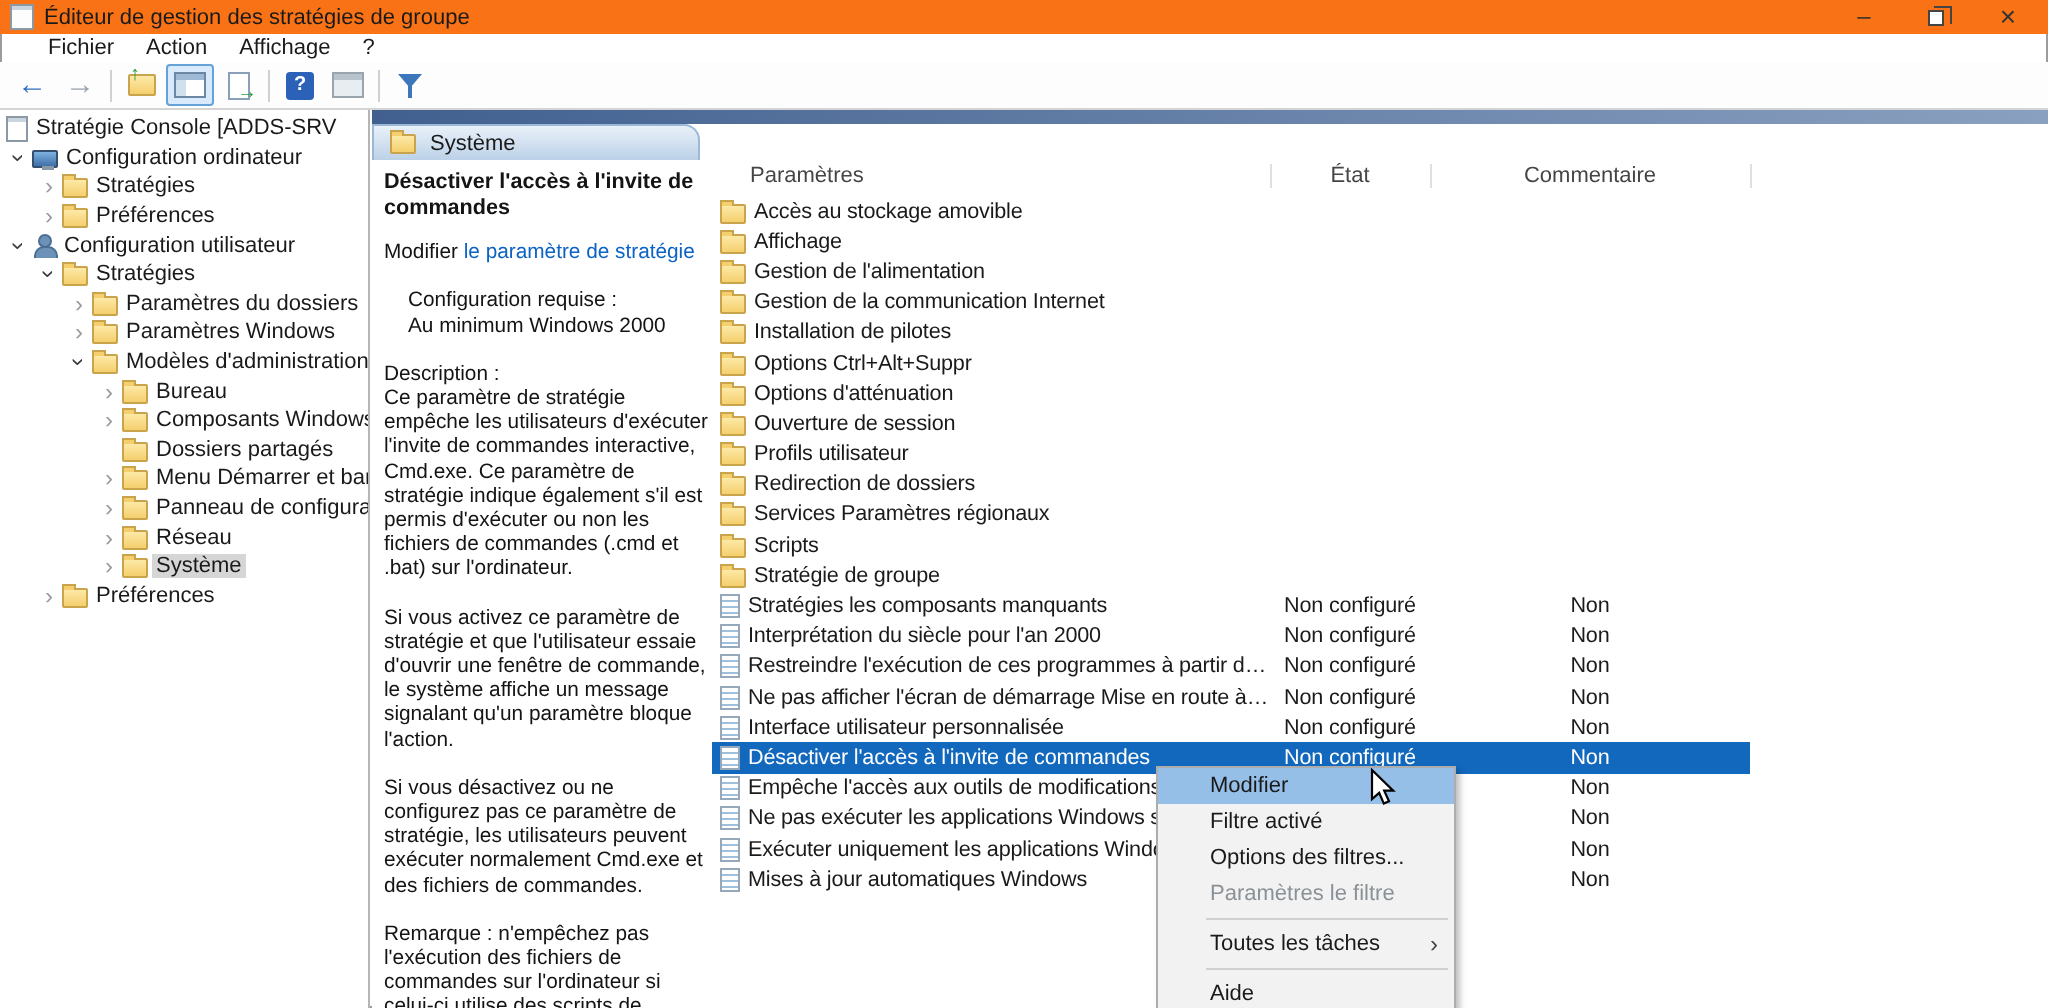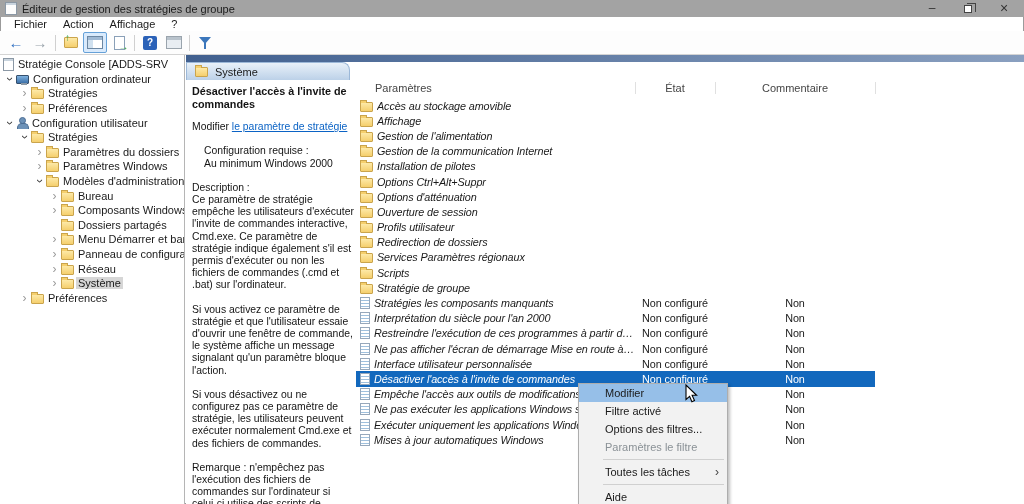--- a/index.html
+++ b/index.html
@@ -4,29 +4,29 @@
 <style>
   :root{
     --sel:#1268bd; --menu-hl:#96bfe8; --band-a:#41608f; --band-b:#8aa0c0;
     --tab-a:#e9f1f9; --tab-b:#bcd1e8; --link:#0b63c5;
   }
   *{box-sizing:border-box;margin:0;padding:0;font-family:"Liberation Sans",sans-serif;}
   body{background:#cfcfcf;}
   .window{position:relative;width:1024px;height:504px;background:#fff;overflow:hidden;
           box-shadow:inset 0 0 0 1px #9b9b9b;font-size:11px;color:#1a1a1a;cursor:default;}
   
-  .titlebar{position:absolute;left:0;top:0;right:0;height:17px;display:flex;align-items:center;padding-left:5px;background:#a3a3a3;}
+  .titlebar{position:absolute;left:0;top:0;right:0;height:17px;display:flex;align-items:center;padding-left:5px;background:#f97316;}
   .app-icon{width:12px;height:13px;background:#fdfdfd;border:1px solid #8b98a5;box-shadow:inset 0 2px 0 #c9d4de;margin-right:5px;flex:none;}
   .title{font-size:11px;}
   .win-controls{position:absolute;right:2px;top:0;display:flex;height:17px;}
   .wc{width:36px;height:17px;border:none;background:transparent;display:flex;align-items:center;justify-content:center;color:#333;font-size:12px;line-height:17px;}
   .wc-restore{width:8px;height:8px;border:1px solid #444;position:relative;background:#fff;}
   .wc-restore::before{content:'';position:absolute;left:2px;top:-3px;width:8px;height:8px;border:1px solid #444;border-left:none;border-bottom:none;}
   
-  .menubar{position:absolute;left:0;top:17px;right:0;height:14px;display:flex;align-items:center;padding-left:6px;}
+  .menubar{position:absolute;left:0;top:17px;right:0;height:14px;display:flex;align-items:center;padding-left:16px;}
   .menu-item-top{padding:0 8px;font-size:11px;}
   
   .toolbar{position:absolute;left:0;top:31px;right:0;height:24px;display:flex;align-items:center;padding-left:4px;border-bottom:1px solid #d4d4d4;background:#fdfdfd;}
   .tb-btn{width:24px;height:21px;display:flex;align-items:center;justify-content:center;border:1px solid transparent;border-radius:2px;background:transparent;position:relative;}
   .tb-btn.active{background:#d9eafc;border-color:#66a1d8;}
   .tb-sep{width:1px;height:16px;background:#d0d0d0;margin:0 3px;}
   .tb{display:flex;align-items:center;justify-content:center;position:relative;}
   [data-name="back-icon"]{color:#2f6fc2;font-size:15px;font-weight:bold;}
   [data-name="forward-icon"]{color:#98a2aa;font-size:15px;font-weight:bold;}
   [data-name="up-one-level-icon"]{width:14px;height:11px;background:linear-gradient(#fde9a7,#f5cf6d);border:1px solid #caa44c;border-radius:1px;}
@@ -62,35 +62,35 @@
   
   .pane{position:absolute;left:186px;top:55px;right:0;bottom:0;background:#fff;overflow:hidden;}
   .band{position:absolute;left:0;top:0;right:0;height:7px;background:linear-gradient(90deg,var(--band-a),var(--band-b));}
   .tab{position:absolute;left:0;top:7px;width:164px;height:18px;display:flex;align-items:center;gap:5px;padding-left:8px;
        background:linear-gradient(var(--tab-a),var(--tab-b));border:1px solid #9cb8d8;border-bottom:none;border-radius:0 8px 0 0;font-size:11px;}
   .tab .icon-folder{margin-top:0;}
   
   .desc{position:absolute;left:6px;top:27px;width:162px;bottom:0;overflow:hidden;font-size:10.4px;line-height:12.2px;color:#141414;}
   .ptitle{font-weight:bold;font-size:10.8px;line-height:12.6px;margin:3px 0 11px;}
   .modline{margin-bottom:12px;}
-  .plink{color:var(--link);text-decoration:underline;}
+  .plink{color:var(--link);}
   .req{margin-bottom:12px;margin-left:12px;}
   .desc-paras p{margin:0 0 12px;}
   
   .lheader{position:absolute;left:170px;top:25px;right:0;height:17px;font-size:11px;color:#454545;}
   .h-param{position:absolute;left:19px;top:2px;}
   .h-etat{position:absolute;left:279px;width:80px;top:2px;text-align:center;}
   .h-comm{position:absolute;left:359px;width:160px;top:2px;text-align:center;}
   .hsep{position:absolute;top:2px;width:1px;height:12px;background:#e0e0e0;}
   .hsep1{left:279px;} .hsep2{left:359px;} .hsep3{left:519px;}
   
   .lbody{position:absolute;left:170px;top:43px;right:0;bottom:0;overflow:hidden;}
   .lrow{display:flex;align-items:center;height:15.2px;font-size:10.8px;letter-spacing:-0.1px;width:519px;}
   .lrow.selected{background:var(--sel);color:#fff;}
-  .c-name{width:279px;display:flex;align-items:center;overflow:hidden;padding-left:4px;font-style:italic;}
+  .c-name{width:279px;display:flex;align-items:center;overflow:hidden;padding-left:4px;}
   .c-name .licon{margin-right:4px;flex:none;position:relative;}
   .c-name span.txt{white-space:nowrap;overflow:hidden;text-overflow:ellipsis;flex:1;}
   .c-state{width:80px;text-align:center;white-space:nowrap;}
   .c-comm{width:160px;text-align:center;white-space:nowrap;}
   
   .ctx{position:absolute;left:578px;top:383px;width:150px;height:130px;background:#f2f2f2;border:1px solid #adadad;
        box-shadow:2px 2px 3px rgba(0,0,0,.25);z-index:10;padding-top:0;}
   .menu-item{height:18px;line-height:18px;padding-left:26px;font-size:11px;position:relative;white-space:nowrap;}
   .menu-item.hl{background:var(--menu-hl);}
   .menu-item.disabled{color:#8a9196;}

